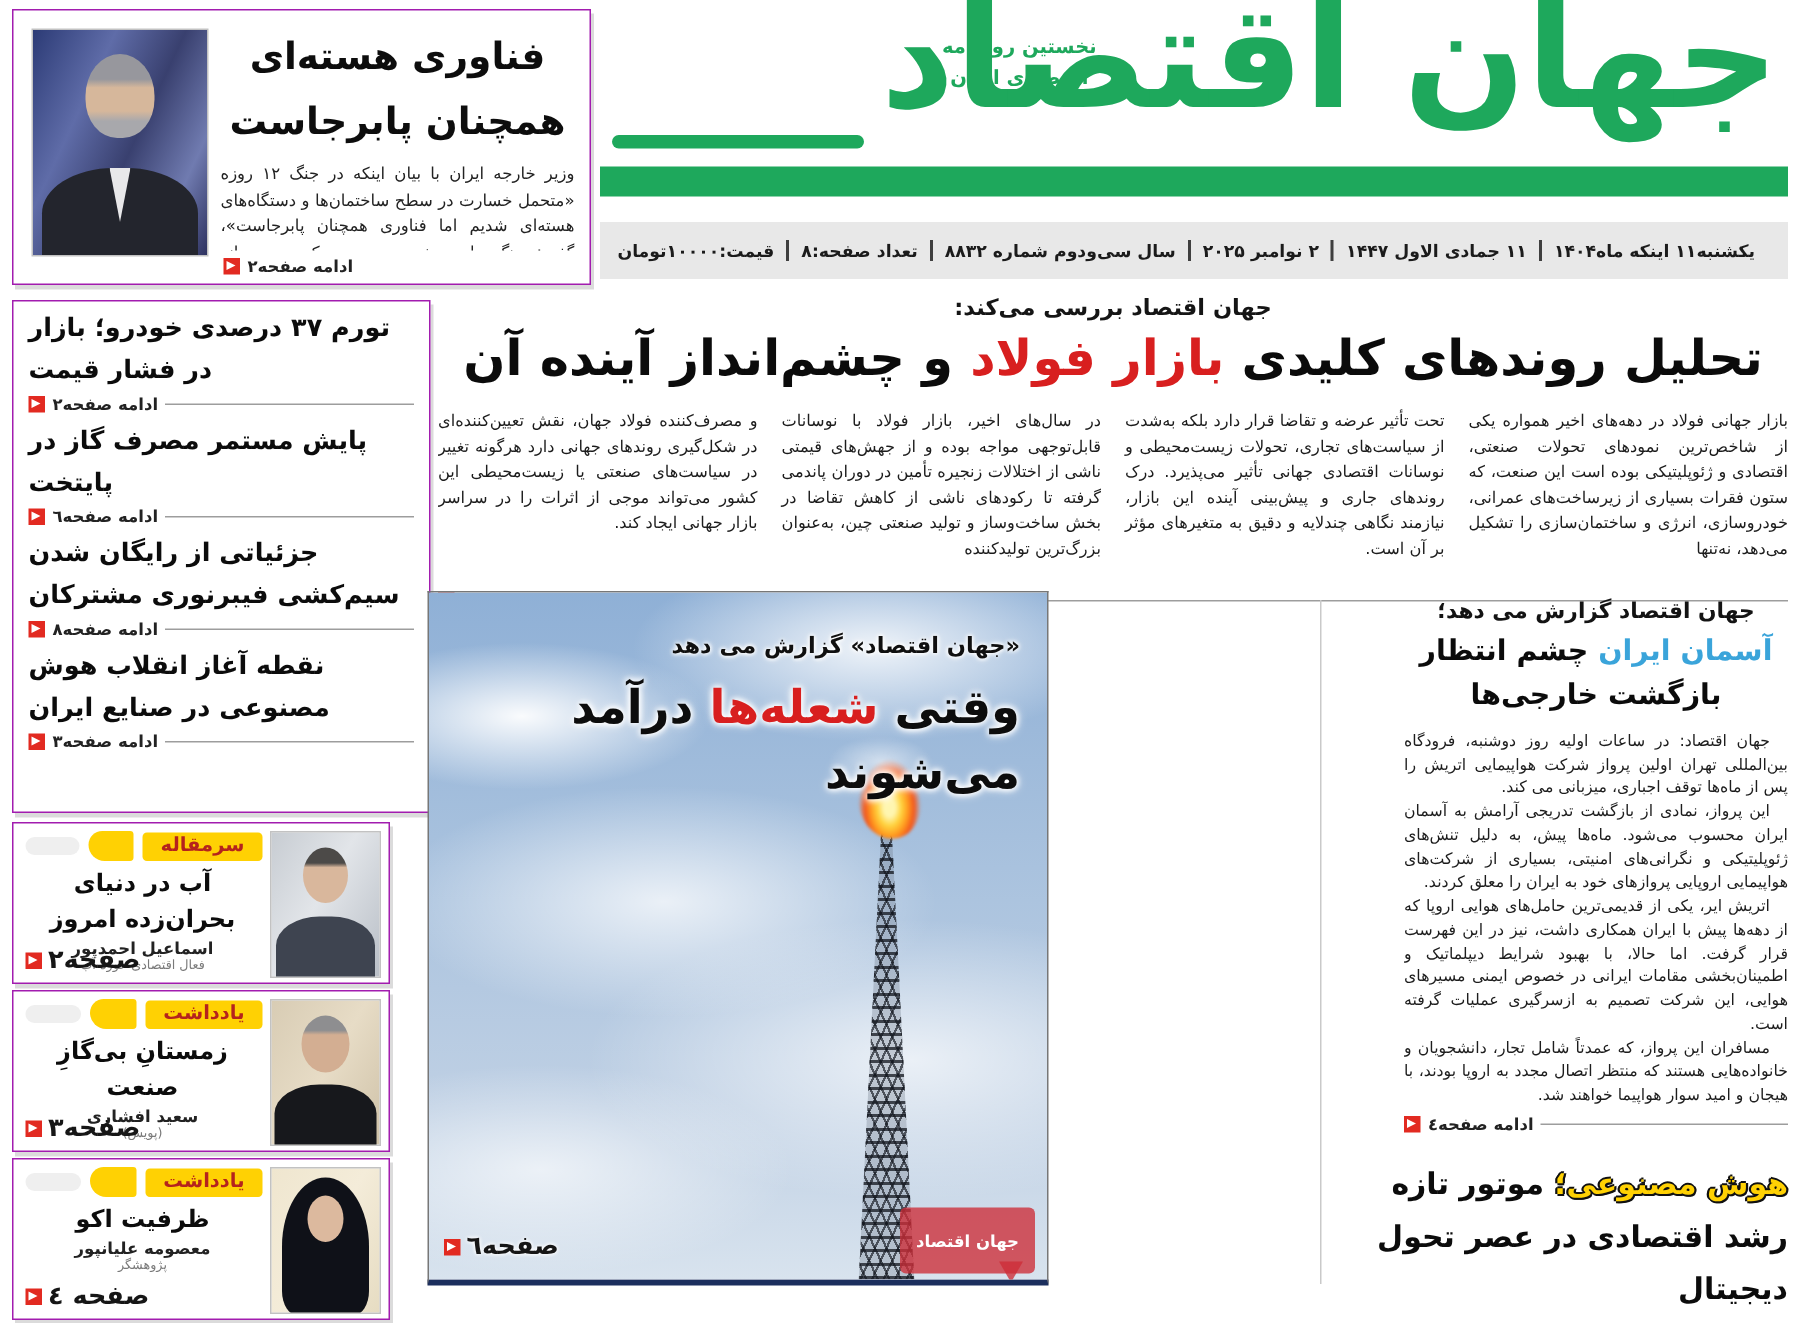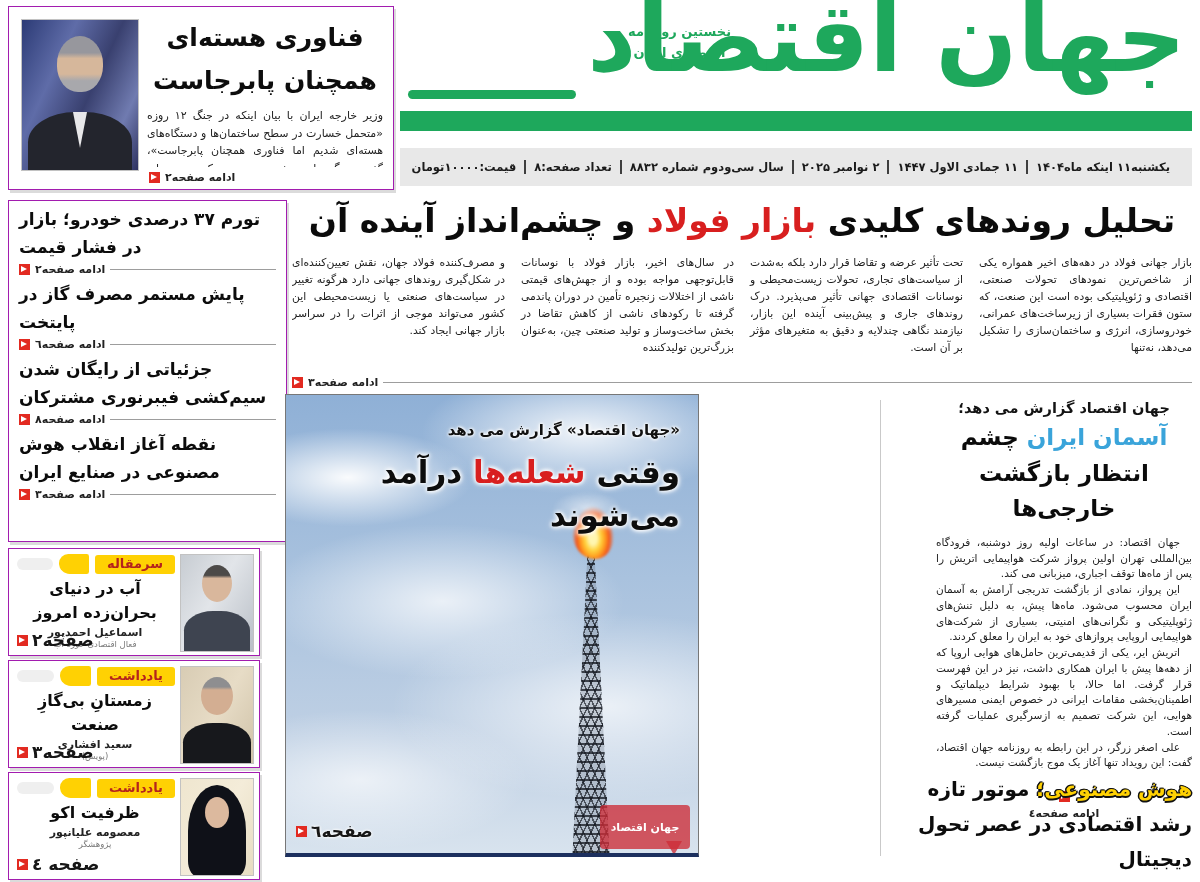--- a/index.html
+++ b/index.html
@@ -123,25 +123,25 @@
              border-radius:4px;display:flex;align-items:center;justify-content:center;}
   .watermark::after{content:"";position:absolute;right:8px;bottom:-14px;border:8px solid transparent;
              border-top:14px solid rgba(205,45,55,.78);}
   .watermark span{color:#fff;font-size:11px;font-weight:bold;}
 
   .vdiv{position:absolute;left:880px;top:400px;width:1px;height:456px;background:#c9c9c9;}
 
   
   .aviation{position:absolute;left:936px;right:8px;top:400px;height:370px;}
   .av-kicker{text-align:center;font-size:14.5px;font-weight:bold;color:#131313;}
-  .av-head{margin:4px 0 8px;text-align:center;font-size:23px;font-weight:bold;line-height:1.55;color:#0b0b0b;}
+  .av-head{margin:4px 0 8px;text-align:center;font-size:19px;font-weight:bold;line-height:1.55;color:#0b0b0b;}
   .blue{color:#3aa4da;}
   .av-body{height:252px;overflow:hidden;}
   .av-body p{margin:0;font-size:10.5px;line-height:1.5;text-align:justify;text-indent:12px;color:#1d1d1d;}
-  .aviation .cont{margin-top:4px;flex-direction:column;}
+  .aviation .cont{margin-top:4px;}
 
   
   .ai{position:absolute;left:892px;right:8px;top:772px;height:104px;}
   .ai-head{margin:0;text-align:right;font-size:20px;font-weight:bold;line-height:1.75;color:#0c0c0c;}
   .yellow{color:#ffd103;
           text-shadow:-1.5px 0 0 #111,1.5px 0 0 #111,0 -1.5px 0 #111,0 1.5px 0 #111,1px 1px 0 #111,-1px -1px 0 #111;}
 </style>
 </head>
 <body>
 
@@ -174,20 +174,21 @@
   <div class="datebar">
     <span class="di">یکشنبه۱۱ اینکه ماه۱۴۰۴</span>
     <span class="di">۱۱ جمادی الاول ۱۴۴۷</span>
     <span class="di">۲ نوامبر ۲۰۲۵</span>
     <span class="di">سال سی‌ودوم شماره ۸۸۳۲</span>
     <span class="di">تعداد صفحه:۸</span>
     <span class="di">قیمت:۱۰۰۰۰تومان</span>
   </div>
 
   <section class="lead">
+    <div class="kicker">جهان اقتصاد بررسی می‌کند:</div>
     <h1 class="lead-head"><span>تحلیل روندهای کلیدی </span><span class="red">بازار فولاد</span><span> و چشم‌انداز آینده آن</span></h1>
     <div class="cols">
       <p class="col">بازار جهانی فولاد در دهه‌های اخیر همواره یکی از شاخص‌ترین نمودهای تحولات صنعتی، اقتصادی و ژئوپلیتیکی بوده است این صنعت، که ستون فقرات بسیاری از زیرساخت‌های عمرانی، خودروسازی، انرژی و ساختمان‌سازی را تشکیل می‌دهد، نه‌تنها</p>
       <p class="col">تحت تأثیر عرضه و تقاضا قرار دارد بلکه به‌شدت از سیاست‌های تجاری، تحولات زیست‌محیطی و نوسانات اقتصادی جهانی تأثیر می‌پذیرد. درک روندهای جاری و پیش‌بینی آینده این بازار، نیازمند نگاهی چندلایه و دقیق به متغیرهای مؤثر بر آن است.</p>
       <p class="col">در سال‌های اخیر، بازار فولاد با نوسانات قابل‌توجهی مواجه بوده و از جهش‌های قیمتی ناشی از اختلالات زنجیره تأمین در دوران پاندمی گرفته تا رکودهای ناشی از کاهش تقاضا در بخش ساخت‌وساز و تولید صنعتی چین، به‌عنوان بزرگ‌ترین تولیدکننده</p>
       <p class="col">و مصرف‌کننده فولاد جهان، نقش تعیین‌کننده‌ای در شکل‌گیری روندهای جهانی دارد هرگونه تغییر در سیاست‌های صنعتی یا زیست‌محیطی این کشور می‌تواند موجی از اثرات را در سراسر بازار جهانی ایجاد کند.</p>
     </div>
     <div class="cont">
       <i class="ci"></i>
       <span class="cl">ادامه صفحه۳</span>
@@ -304,20 +305,21 @@
 
   <div class="vdiv"></div>
 
   <section class="aviation">
     <div class="av-kicker">جهان اقتصاد گزارش می دهد؛</div>
     <h2 class="av-head"><span class="blue">آسمان ایران</span><span> چشم انتظار بازگشت خارجی‌ها</span></h2>
     <div class="av-body">
       <p>جهان اقتصاد: در ساعات اولیه روز دوشنبه، فرودگاه بین‌المللی تهران اولین پرواز شرکت هواپیمایی اتریش را پس از ماه‌ها توقف اجباری، میزبانی می کند.</p>
       <p>این پرواز، نمادی از بازگشت تدریجی آرامش به آسمان ایران محسوب می‌شود. ماه‌ها پیش، به دلیل تنش‌های ژئوپلیتیکی و نگرانی‌های امنیتی، بسیاری از شرکت‌های هواپیمایی اروپایی پروازهای خود به ایران را معلق کردند.</p>
       <p>اتریش ایر، یکی از قدیمی‌ترین حامل‌های هوایی اروپا که از دهه‌ها پیش با ایران همکاری داشت، نیز در این فهرست قرار گرفت. اما حالا، با بهبود شرایط دیپلماتیک و اطمینان‌بخشی مقامات ایرانی در خصوص ایمنی مسیرهای هوایی، این شرکت تصمیم به ازسرگیری عملیات گرفته است.</p>
+      <p>مسافران این پرواز، که عمدتاً شامل تجار، دانشجویان و خانواده‌هایی هستند که منتظر اتصال مجدد به اروپا بودند، با هیجان و امید سوار هواپیما خواهند شد.</p>
       <p>علی اصغر زرگر، در این رابطه به روزنامه جهان اقتصاد، گفت: این رویداد تنها آغاز یک موج بازگشت نیست.</p>
     </div>
     <div class="cont">
       <i class="ci"></i>
       <span class="cl">ادامه صفحه٤</span>
       <i class="line"></i>
     </div>
   </section>
 
   <section class="ai">

